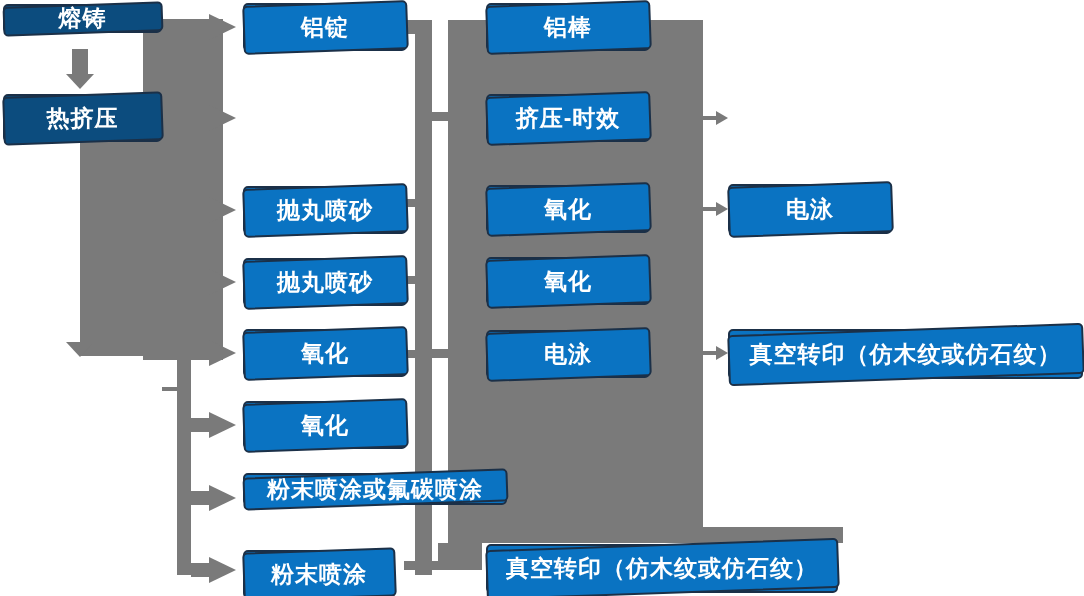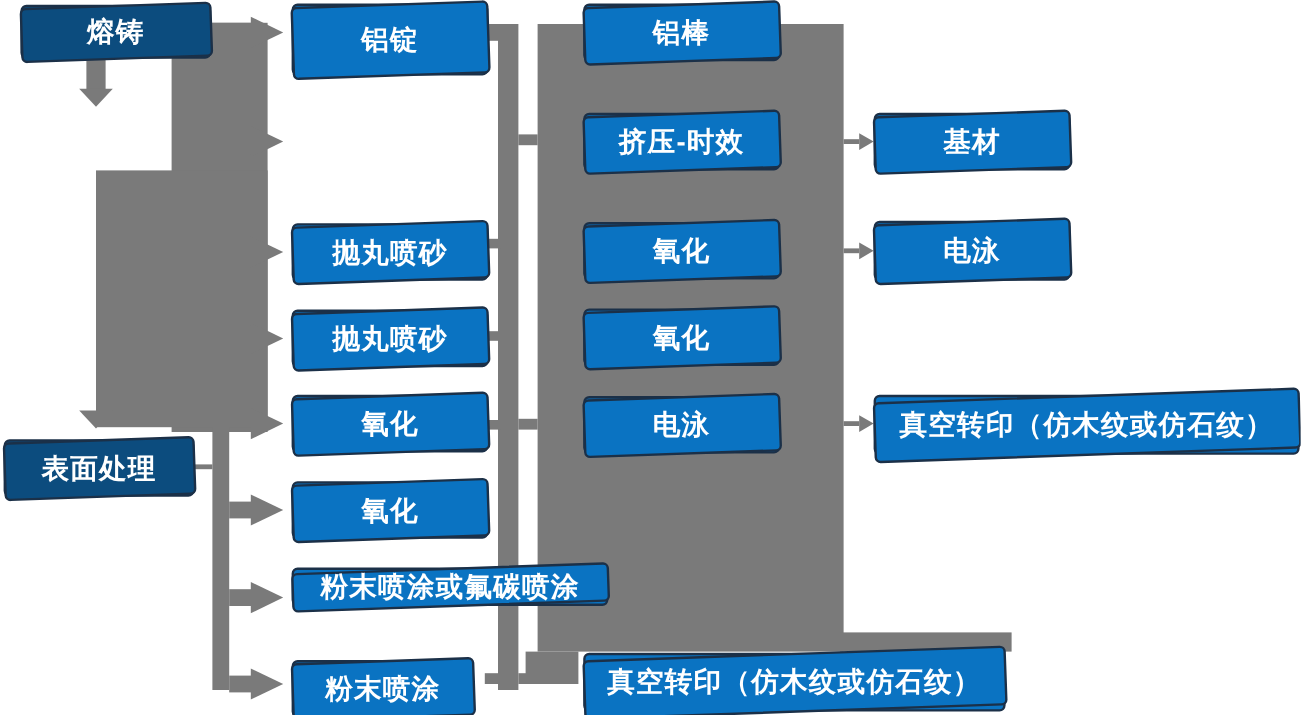--- a/index.html
+++ b/index.html
@@ -72,35 +72,34 @@
   <div class="gray" style="left:700px;top:527px;width:143px;height:16px"></div>
   <div class="gray" style="left:438px;top:543px;width:44px;height:27px"></div>
 
   <div class="gray" style="left:703px;top:116px;width:13px;height:4px"></div>
   <div class="tri tri-right-sm" style="left:716px;top:111px"></div>
   <div class="gray" style="left:703px;top:207px;width:13px;height:4px"></div>
   <div class="tri tri-right-sm" style="left:716px;top:202px"></div>
   <div class="gray" style="left:703px;top:351px;width:13px;height:4px"></div>
   <div class="tri tri-right-sm" style="left:716px;top:346px"></div>
 
-  <div class="node dark" style="left:17px;top:4px;width:159px;height:45px">熔铸</div>
-  <div class="node dark" style="left:3px;top:366px;width:159px;height:48px">表面处理</div>
+  <div class="node dark" style="left:3px;top:4px;width:159px;height:29px">熔铸</div>
+  <div class="node dark" style="left:3px;top:94px;width:159px;height:48px">热挤压</div>
 
-  <div class="node" style="left:243px;top:3px;width:164px;height:60px">铝锭</div>
+  <div class="node" style="left:243px;top:3px;width:164px;height:48px">铝锭</div>
   <div class="node" style="left:243px;top:186px;width:164px;height:48px">抛丸喷砂</div>
   <div class="node" style="left:243px;top:258px;width:164px;height:48px">抛丸喷砂</div>
   <div class="node" style="left:243px;top:329px;width:164px;height:48px">氧化</div>
   <div class="node" style="left:243px;top:401px;width:164px;height:48px">氧化</div>
   <div class="node" style="left:243px;top:473px;width:264px;height:32px">粉末喷涂或氟碳喷涂</div>
   <div class="node" style="left:243px;top:550px;width:152px;height:48px">粉末喷涂</div>
 
   <div class="node" style="left:486px;top:94px;width:164px;height:48px">挤压-时效</div>
   <div class="node" style="left:486px;top:3px;width:164px;height:48px">铝棒</div>
   <div class="node" style="left:486px;top:185px;width:164px;height:48px">氧化</div>
   <div class="node" style="left:486px;top:257px;width:164px;height:48px">氧化</div>
   <div class="node" style="left:486px;top:330px;width:164px;height:48px">电泳</div>
   <div class="node" style="left:486px;top:544px;width:352px;height:49px">真空转印（仿木纹或仿石纹）</div>
 
-  <div class="node" style="left:728px;top:94px;width:164px;height:48px">基材</div>
   <div class="node" style="left:728px;top:184px;width:164px;height:50px">电泳</div>
   <div class="node" style="left:728px;top:329px;width:355px;height:50px">真空转印（仿木纹或仿石纹）</div>
 
 </div>
 
 </body></html>

